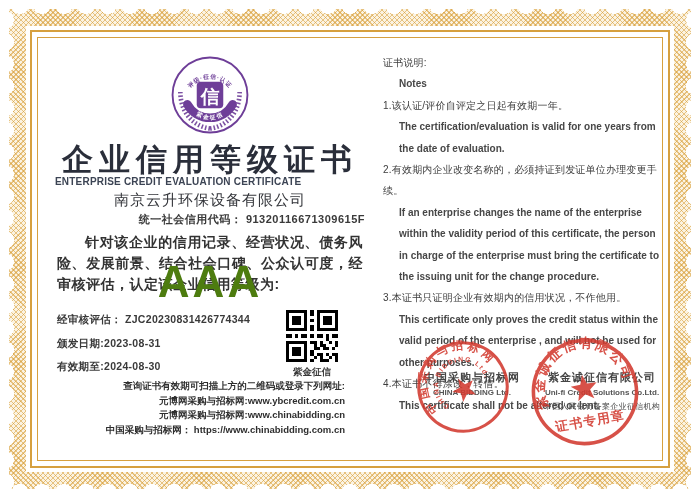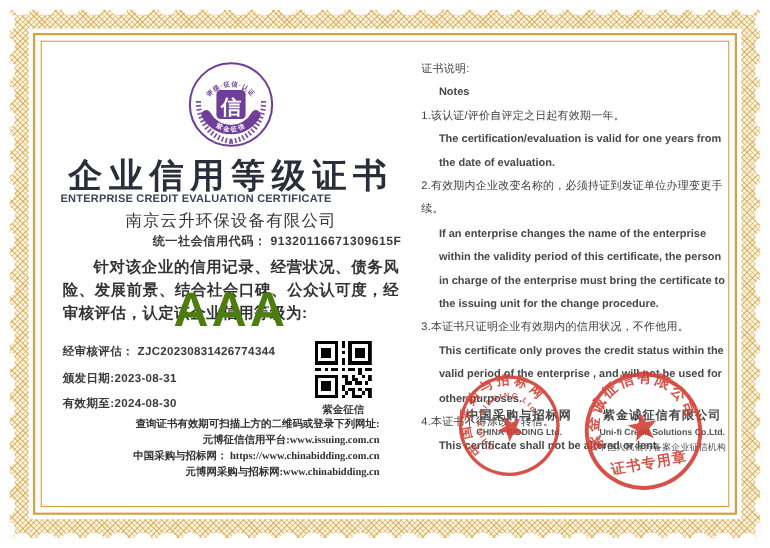--- a/index.html
+++ b/index.html
@@ -33,21 +33,21 @@
   .statement{left:57px;top:232px;width:306px;font-size:14px;line-height:21px;
              font-weight:700;color:#333;text-align:justify;text-indent:2em;letter-spacing:.5px;}
   .rating{left:55px;top:260px;width:310px;text-align:center;font-size:44px;line-height:44px;
           font-weight:700;color:#4d7c0f;letter-spacing:3px;}
   .field{left:57px;font-size:10.5px;font-weight:600;color:#3a3a3a;letter-spacing:.3px;}
   .f1{top:313px;} .f2{top:337px;} .f3{top:360px;}
   .qr{left:286px;top:310px;width:52px;height:52px;}
   .qr-label{left:284px;top:366px;width:56px;text-align:center;font-size:9.5px;
             font-weight:600;color:#3a3a3a;}
   .query{right:355px;top:379px;text-align:right;font-size:9.5px;line-height:14.5px;
-          font-weight:600;color:#2e2e2e;white-space:nowrap;font-family:Liberation Serif, serif;}
+          font-weight:600;color:#2e2e2e;white-space:nowrap;}
   
   .notes{left:383px;top:52px;width:279px;color:#3d3d3d;}
   .notes p{margin:0;line-height:21.4px;}
   .notes .zh{font-size:10px;font-weight:400;letter-spacing:.2px;}
   .notes .en{font-size:10px;font-weight:700;color:#474747;margin-left:16px;}
   
   .issuer{text-align:center;color:#474747;}
   .issuer-left{left:408px;top:370px;width:128px;}
   .issuer-right{left:542px;top:370px;width:120px;}
   .issuer .zh{font-size:11px;font-weight:700;letter-spacing:1px;color:#454545;}
@@ -113,23 +113,23 @@
       <path d="M2 2h3v3H2z"></path>
         <path d="M12 2h3v3h-3z"></path>
         <path d="M2 12h3v3H2z"></path>
       <path d="M8 0h1v2H8zM8 3h1v1H8zM8 5h1v2H8zM0 8h2v1H0zM3 8h1v1H3zM5 8h2v1H5zM8 8h1v1H8zM10 8h2v1h-2zM13 8h1v2h-1zM15 8h2v1h-2zM8 10h2v1H8zM11 10h1v1h-1zM14 10h1v1h-1zM16 10h1v2h-1zM9 11h1v2H9zM11 11h2v1h-2zM10 12h1v1h-1zM12 12h2v1h-2zM15 12h1v1h-1zM8 13h1v2H8zM10 14h2v1h-2zM13 14h1v1h-1zM15 14h2v1h-2zM9 15h1v1H9zM11 15h1v2h-1zM12 16h2v1h-2zM14 15h1v1h-1zM16 15h1v2h-1zM8 16h1v1H8z"></path>
     </g>
   </svg>
   <div class="abs qr-label">紫金征信</div>
 
   <div class="abs query">
     <div>查询证书有效期可扫描上方的二维码或登录下列网址:</div>
-    <div>元博征信信用平台:www.issuing.com.cn</div>
+    <div>元博网采购与招标网:www.ybcredit.com.cn</div>
+    <div>元博网采购与招标网:www.chinabidding.cn</div>
     <div>中国采购与招标网： https://www.chinabidding.com.cn</div>
-    <div>元博网采购与招标网:www.chinabidding.cn</div>
   </div>
 
   <div class="abs notes">
     <p class="zh">证书说明:</p>
     <p class="en">Notes</p>
     <p class="zh">1.该认证/评价自评定之日起有效期一年。</p>
     <p class="en">The certification/evaluation is valid for one years from the date of evaluation.</p>
     <p class="zh">2.有效期内企业改变名称的，必须持证到发证单位办理变更手续。</p>
     <p class="en">If an enterprise changes the name of the enterprise within the validity period of this certificate, the person in charge of the enterprise must bring the certificate to the issuing unit for the change procedure.</p>
     <p class="zh">3.本证书只证明企业有效期内的信用状况，不作他用。</p>

